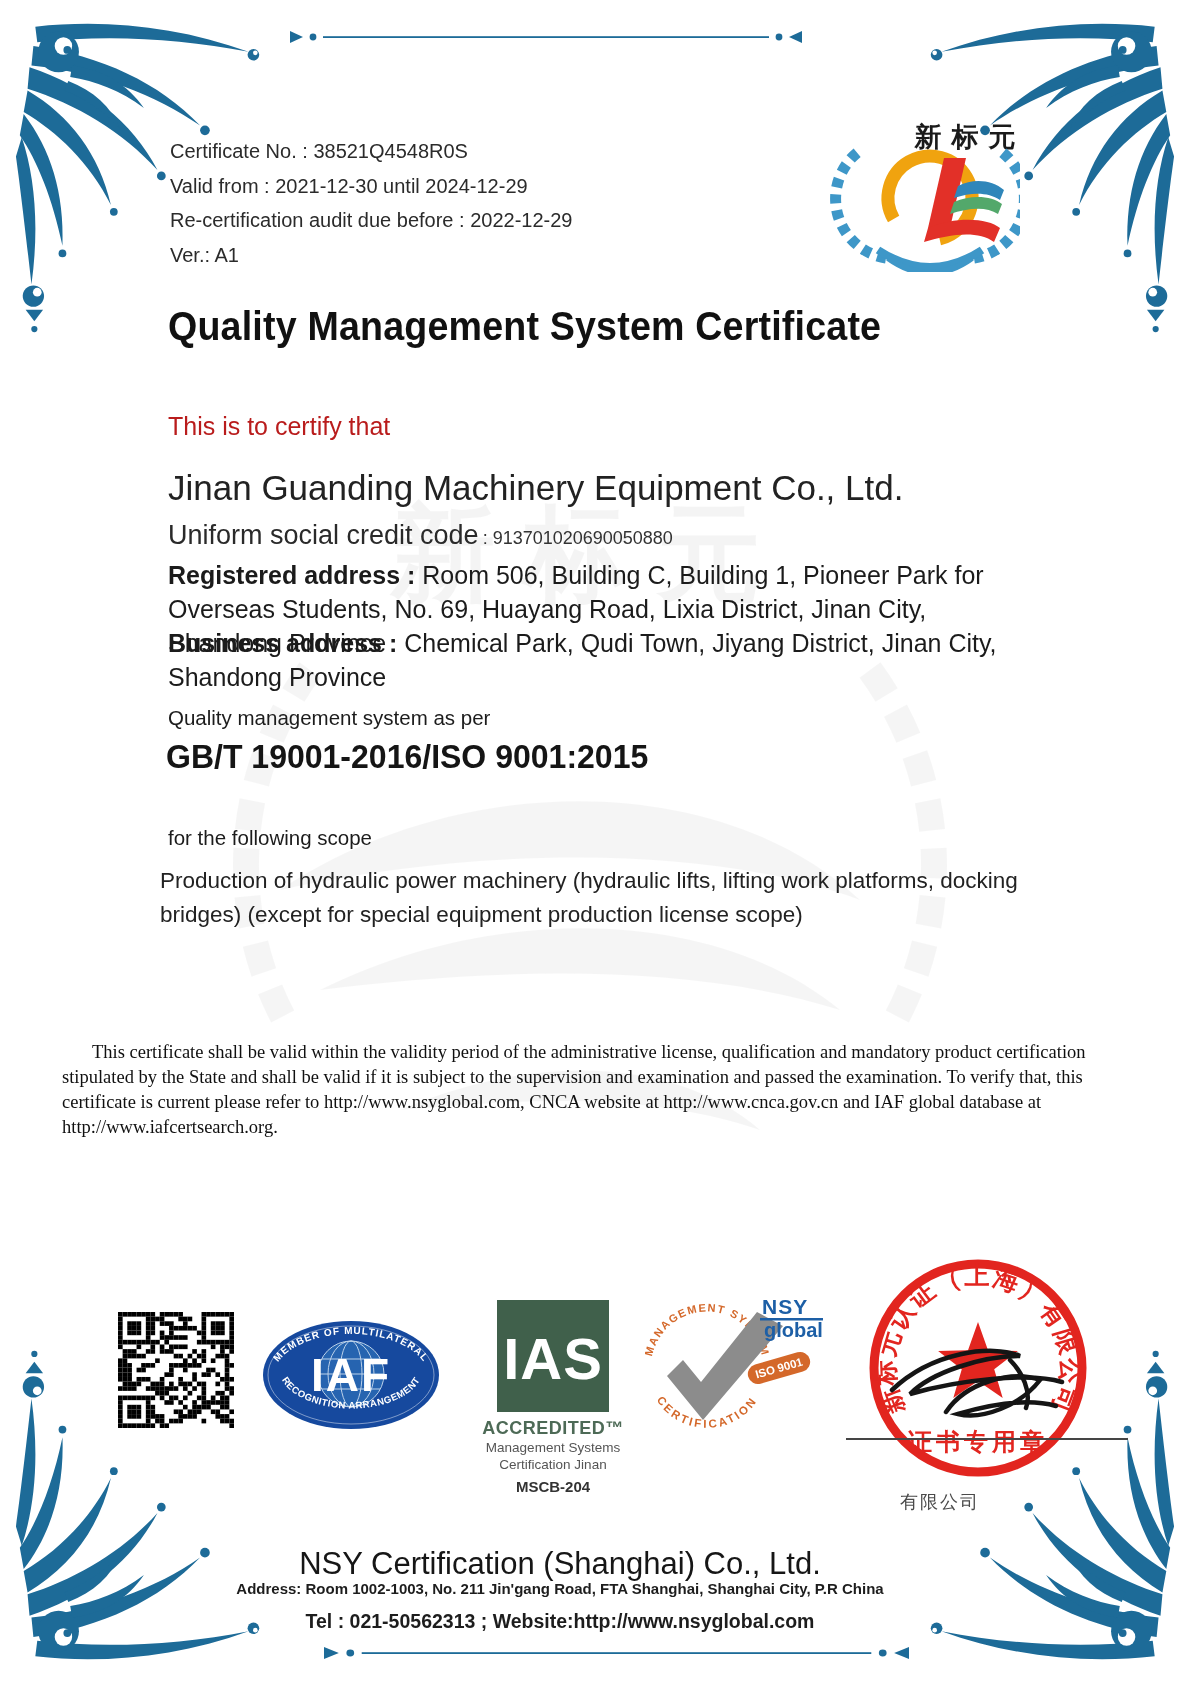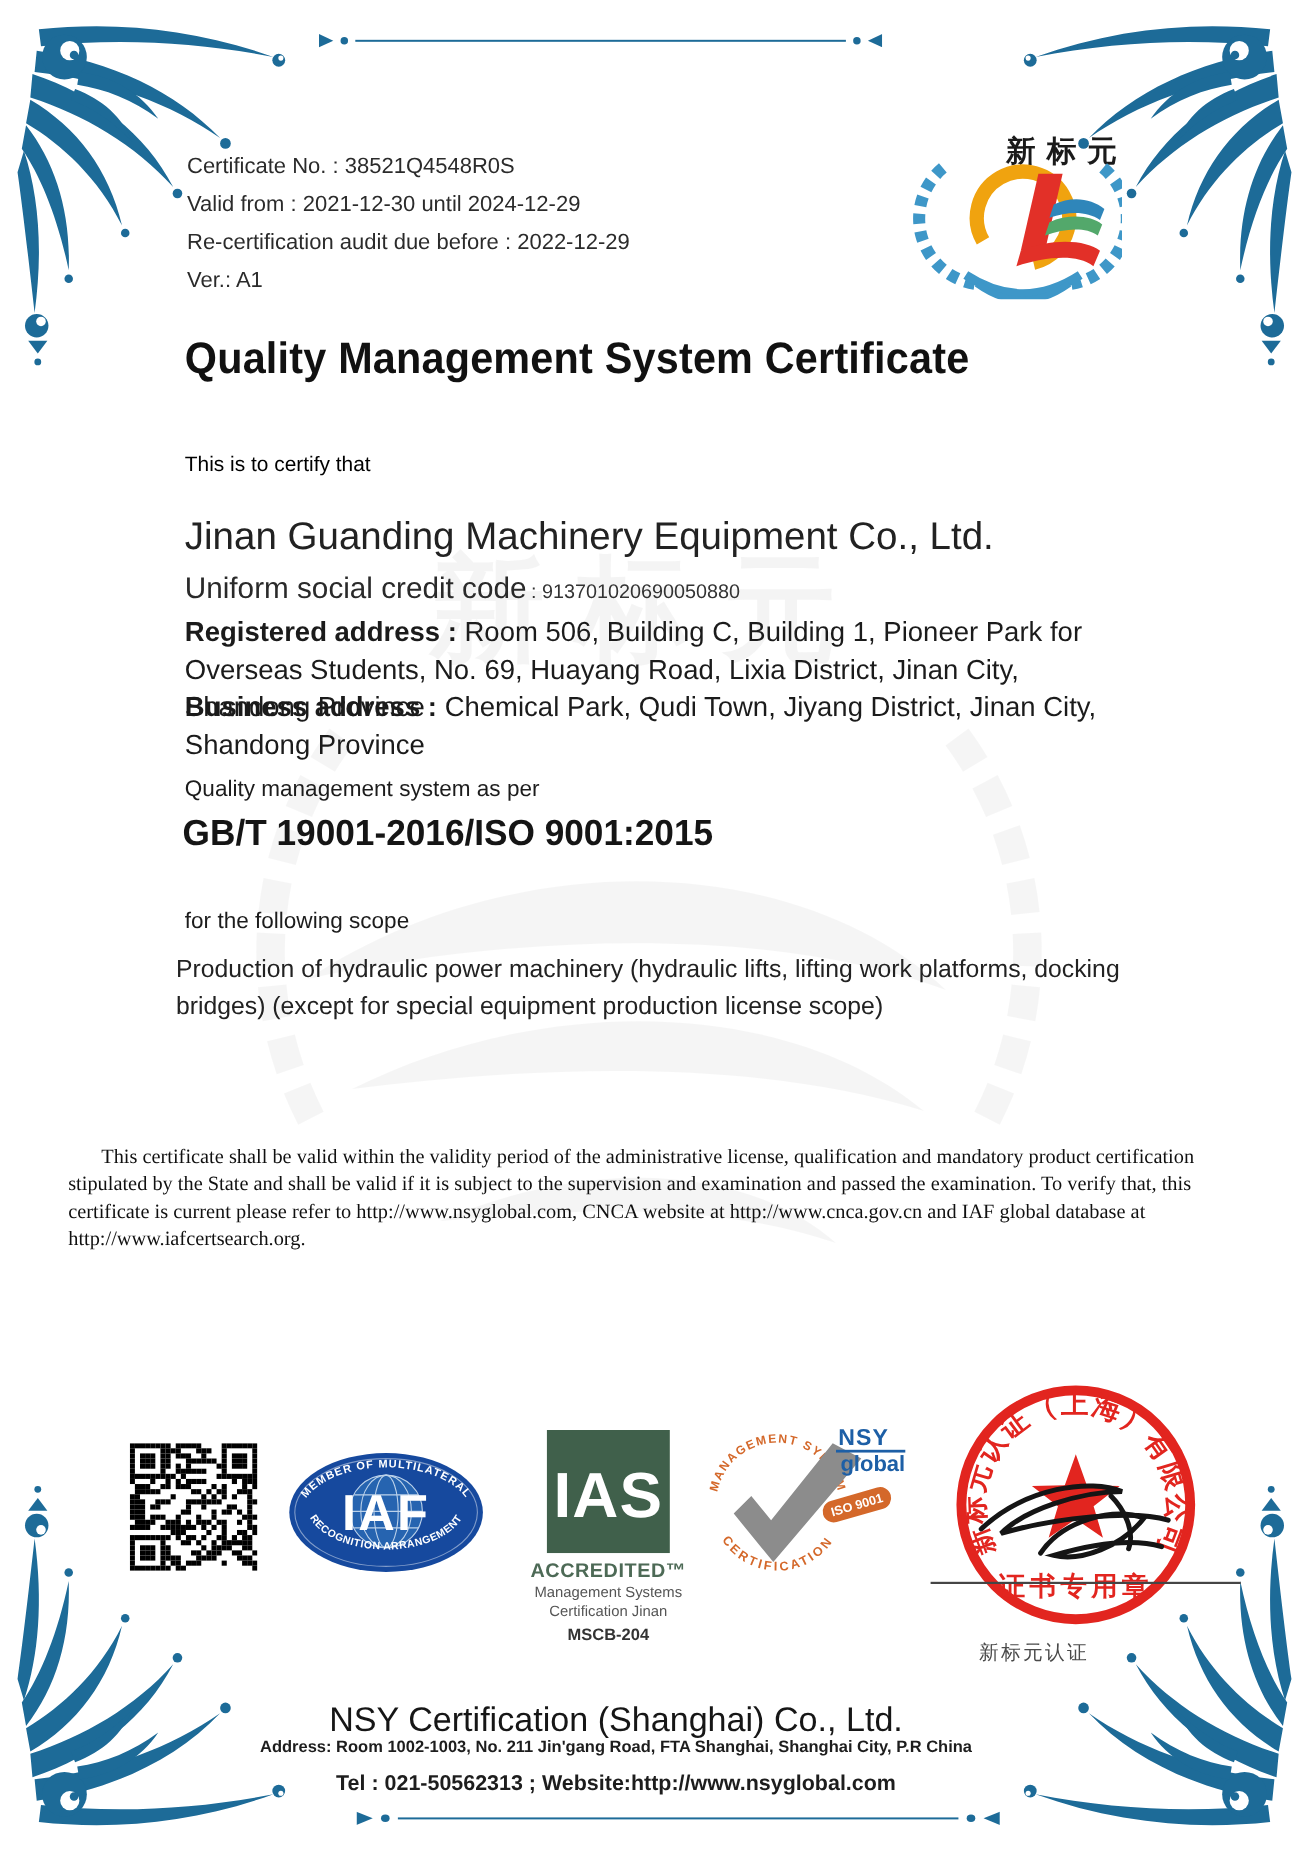--- a/index.html
+++ b/index.html
@@ -11,21 +11,21 @@
   .c-tl{left:14px;top:12px;}
   .c-tr{right:14px;top:12px;transform:scaleX(-1);}
   .c-bl{left:14px;bottom:12px;transform:scaleY(-1);}
   .c-br{right:14px;bottom:12px;transform:scale(-1,-1);}
   .rule{color:#1d6b98;}
   
   .meta{left:170px;top:134px;font-size:20px;line-height:34.5px;color:#2b2b2b;}
   
   .title{left:168px;top:304px;font-size:40px;font-weight:bold;color:#111;
          transform:scaleX(.94);transform-origin:0 50%;white-space:nowrap;letter-spacing:0.2px;}
-  .intro{left:168px;top:412px;font-size:19px;color:#000000;}
+  .intro{left:168px;top:412px;font-size:25px;color:#b91c1c;}
   .company{left:168px;top:468px;font-size:35px;color:#222;}
   .credit{left:168px;top:520px;display:flex;align-items:baseline;gap:4px;}
   .credit .lbl{font-size:27px;color:#2a2a2a;}
   .credit .val{font-size:18px;color:#333;}
   .addr{left:168px;width:832px;font-size:25px;line-height:34px;color:#1b1b1b;}
   .addr b{font-weight:bold;}
   .r-addr{top:558px;}
   .b-addr{top:626px;}
   .sysline{left:168px;top:706px;font-size:20.5px;}
   .standard{left:166px;top:738px;font-size:33px;font-weight:bold;color:#151515;transform:scaleX(.97);transform-origin:0 50%;white-space:nowrap;}
@@ -558,19 +558,19 @@
     <polygon points="116,70 126,98.2 155.9,99 132.2,117.3 140.7,146 116,129 91.3,146 99.8,117.3 76.1,99 106,98.2" fill="#e2251f"></polygon>
     <text x="116" y="198" text-anchor="middle" font-size="24" font-weight="bold" fill="#e2251f" letter-spacing="4">证书专用章</text>
     <g stroke="#151515" stroke-width="4.5" fill="none" stroke-linecap="round">
       <path d="M30,138 C70,100 130,92 158,104 C120,104 70,120 48,142 C96,128 168,120 200,130"></path>
       <path d="M84,160 C104,130 150,118 178,128 C158,154 120,168 96,162 C130,152 166,146 194,154"></path>
       <path d="M148,108 C160,120 170,140 164,156"></path>
     </g>
   </svg>
 
   <div class="abs sigline"></div>
-  <div class="abs signer">新标元认证</div>
+  <div class="abs signer">有限公司</div>
 
   <div class="abs f-company">NSY Certification (Shanghai) Co., Ltd.</div>
   <div class="abs f-address">Address: Room 1002-1003, No. 211 Jin'gang Road, FTA Shanghai, Shanghai City, P.R China</div>
   <div class="abs f-tel">Tel : 021-50562313 ; Website:http://www.nsyglobal.com</div>
 
 </div>
 
 </body></html>

